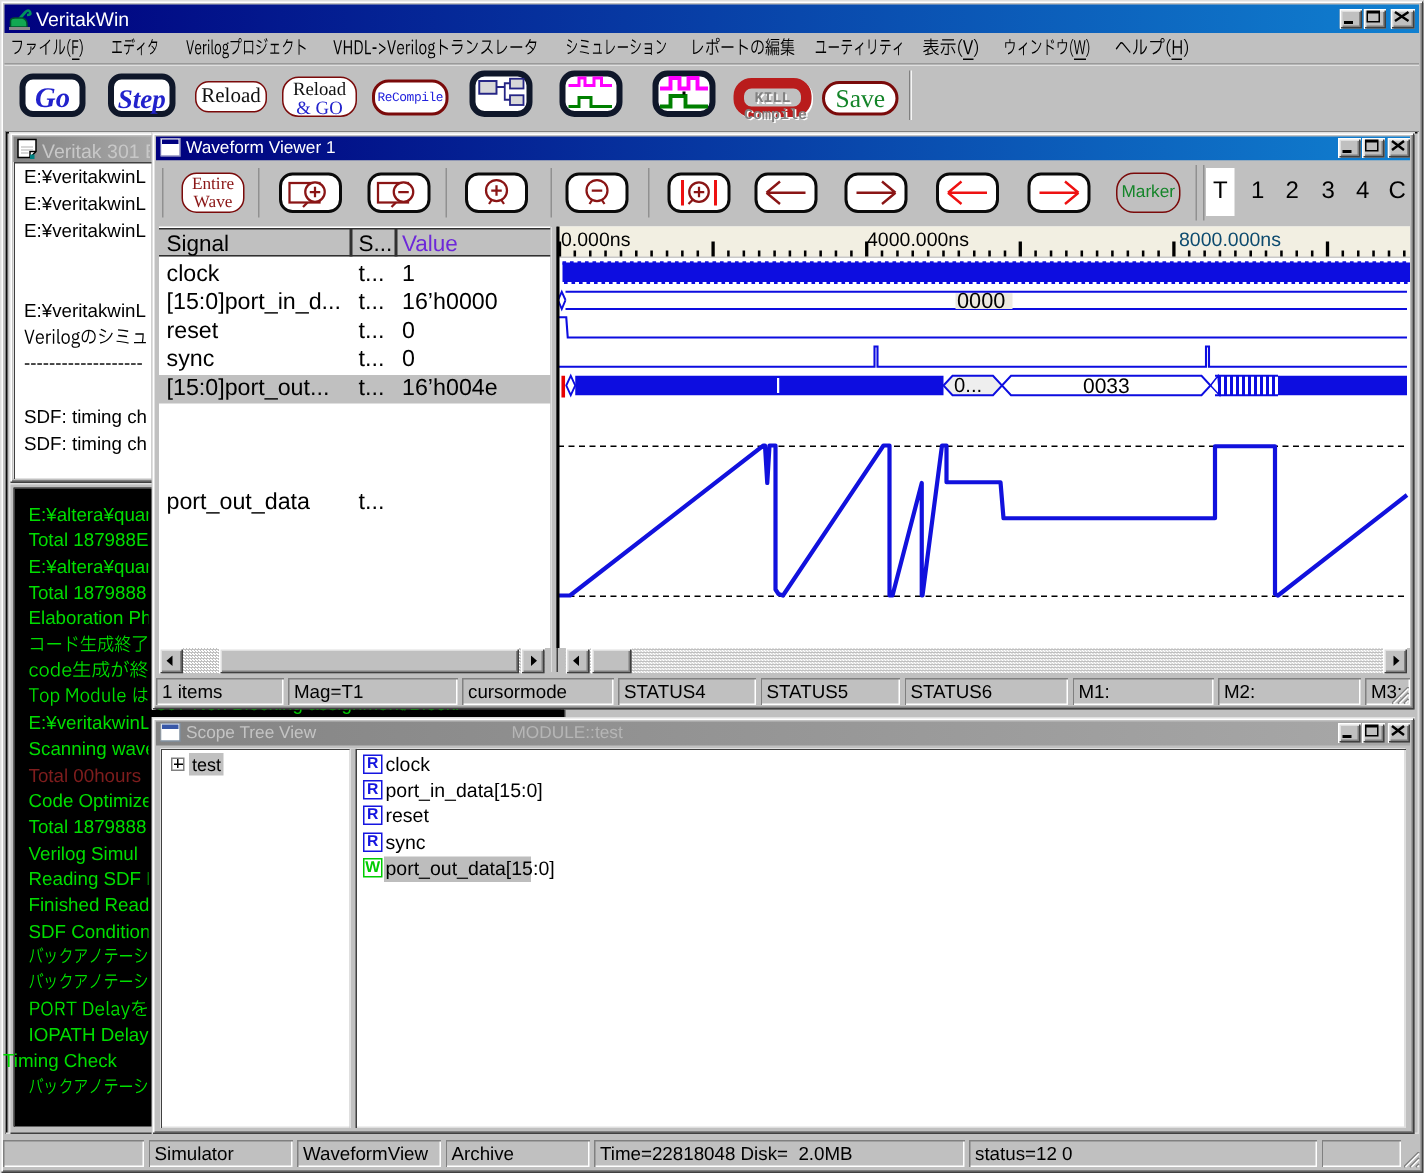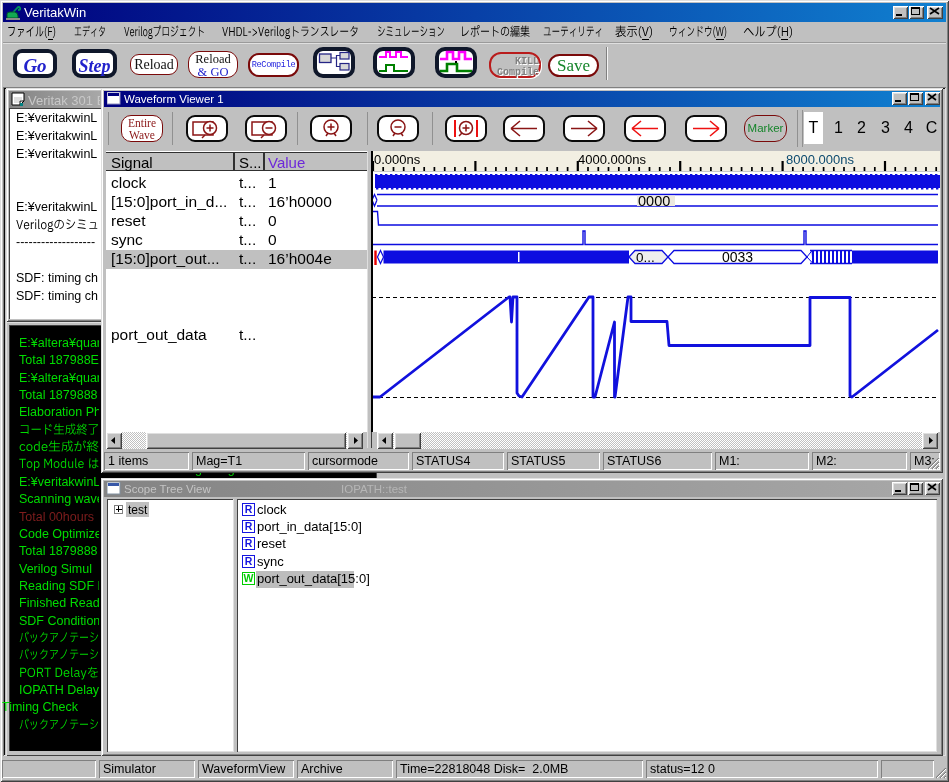--- a/index.html
+++ b/index.html
@@ -102,21 +102,21 @@
 <svg class="abs" style="left:373px;top:47px" width="42" height="31">
 <path d="M6 10 L13 10 L13 5 L17 5 L17 10 L23 10 L23 5 L28 5 L28 10 L35 10" stroke="#ff00ff" stroke-width="2" fill="none"></path>
 <path d="M6 24 L13 24 L13 18 L21 18 L21 24 L35 24" stroke="#008000" stroke-width="2" fill="none"></path>
   </svg>
 <div class="tb" style="left:435px;top:47px;width:42px;height:31px;border-radius:10px"></div>
 <svg class="abs" style="left:435px;top:47px" width="42" height="31">
 <path d="M5 12 L12 12 L12 5 L18 5 L18 12 L24 12 L24 5 L30 5 L30 12 L37 12" stroke="#ff00ff" stroke-width="2.6" fill="none"></path>
 <path d="M5 24 L12 24 L12 17 L22 17 L22 24 L37 24" stroke="#008000" stroke-width="2.6" fill="none"></path>
 <rect x="20" y="14" width="2" height="2" fill="#000"></rect>
   </svg>
-<div class="abs mono" style="left:489px;top:52px;width:52px;height:26px;border:2px solid #b91c1c;border-radius:12px;box-shadow:1px 1px 0 #fff;font-size:10px;font-weight:bold;text-align:right;line-height:11px;padding-top:2px;color:#808080;text-shadow:1px 1px 0 #fff">KILL<br>Compile</div>
+<div class="abs mono" style="left:489px;top:52px;width:52px;height:26px;border:7px solid #b91c1c;border-radius:12px;box-shadow:1px 1px 0 #fff;font-size:10px;font-weight:bold;text-align:center;line-height:11px;padding-top:2px;color:#808080;text-shadow:1px 1px 0 #fff">KILL<br>Compile</div>
 <div class="tb serif" style="left:548px;top:54px;width:51px;height:23px;border:2px solid #7a0a0a;border-radius:12px;color:#15852a;font-size:17px;text-align:center;line-height:19px">Save</div>
 <div class="abs" style="left:606px;top:47px;width:1px;height:33px;background:#808080"></div>
 <div class="abs" style="left:607px;top:47px;width:1px;height:33px;background:#f5f5f5"></div>
 <div class="abs" style="left:3px;top:87px;width:943px;height:669px;box-shadow:inset 1px 1px 0 #808080,inset -1px -1px 0 #dfdfdf,inset 2px 2px 0 #0a0a0a,inset -2px -2px 0 #c0c0c0"></div>
 <div class="abs" style="left:6px;top:322px;width:371px;height:434px;background:#c0c0c0;box-shadow:inset 1px 1px 0 #dfdfdf,inset -1px -1px 0 #404040"></div>
 <div class="abs" style="left:9px;top:325px;width:365px;height:426px;background:#000;box-shadow:inset 1px 1px 0 #404040"></div>
 <div class="abs" style="left:19px;top:336px;width:80px;height:17px;overflow:hidden;color:#00dd00;font-size:12.5px;white-space:nowrap">E:¥altera¥quar</div>
 <div class="abs" style="left:19px;top:353px;width:80px;height:17px;overflow:hidden;color:#00dd00;font-size:12.5px;white-space:nowrap">Total 187988E</div>
 <div class="abs" style="left:19px;top:371px;width:80px;height:17px;overflow:hidden;color:#00dd00;font-size:12.5px;white-space:nowrap">E:¥altera¥quar</div>
 <div class="abs" style="left:19px;top:388px;width:80px;height:17px;overflow:hidden;color:#00dd00;font-size:12.5px;white-space:nowrap">Total 1879888</div>
@@ -374,21 +374,21 @@
 <div class="abs" style="left:104px;top:473px;width:272px;height:5px;background:#000;overflow:hidden">
     <div style="position:absolute;left:0px;top:-11px;color:#00cc00;font-size:12.5px;white-space:nowrap">307 Non Blocking assignment/Blocki</div>
   </div>
 <div class="abs" style="left:101px;top:478px;width:842px;height:278px;background:#c0c0c0;box-shadow:inset 1px 1px 0 #dfdfdf,inset -1px -1px 0 #404040,inset 2px 2px 0 #fff,inset -2px -2px 0 #808080"></div>
 <div class="abs" style="left:104px;top:481px;width:836px;height:16px;background:linear-gradient(to right,#848484,#a8a8a8)"></div>
 <svg class="abs" style="left:107px;top:482px" width="14" height="13">
     <rect x="0" y="0" width="13" height="12" fill="#fff" stroke="#8090a0"></rect>
     <rect x="1" y="1" width="11" height="3" fill="#3858a8"></rect>
   </svg>
 <div class="abs" style="left:124px;top:483px;color:#c4c4c4;font-size:11.5px">Scope Tree View</div>
-<div class="abs" style="left:341px;top:483px;color:#b6b6b6;font-size:11.5px">IOPATH::test</div>
+<div class="abs" style="left:341px;top:483px;color:#b6b6b6;font-size:11.5px">MODULE::test</div>
 <div class="abs btn" style="left:892px;top:482px;width:15px;height:13px">
     <div class="abs" style="left:3px;top:8px;width:6px;height:2px;background:#000"></div>
   </div>
 <div class="abs btn" style="left:908px;top:482px;width:15px;height:13px">
     <div class="abs" style="left:2px;top:1px;width:9px;height:8px;border:1px solid #000;border-top:2px solid #000"></div>
   </div>
 <div class="abs btn" style="left:925px;top:482px;width:15px;height:13px">
     <svg class="abs" style="left:2px;top:1px" width="11" height="9">
       <path d="M1 1 L9 7 M9 1 L1 7" stroke="#000" stroke-width="1.6"></path>
     </svg>

